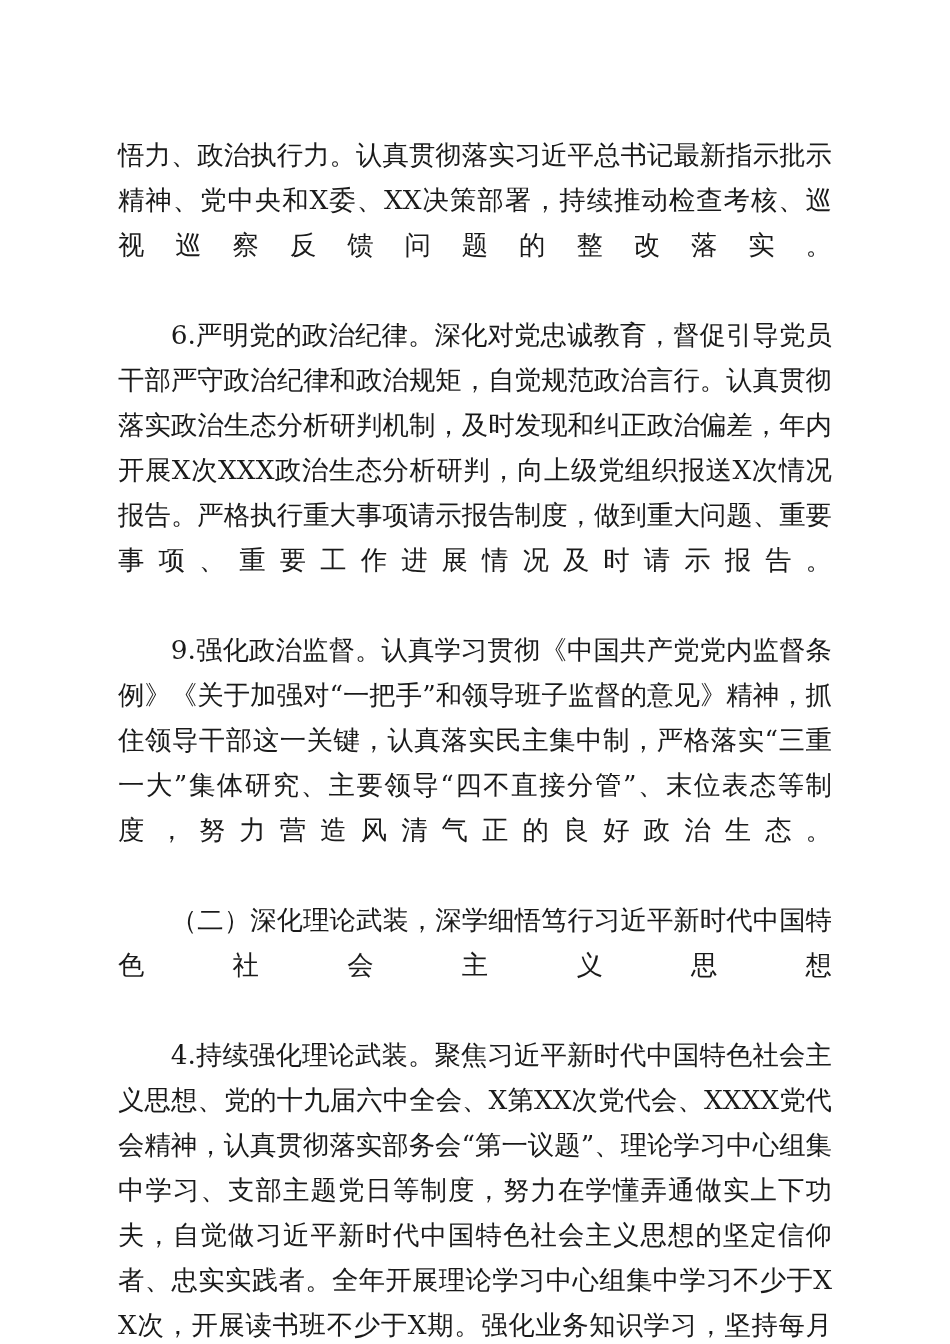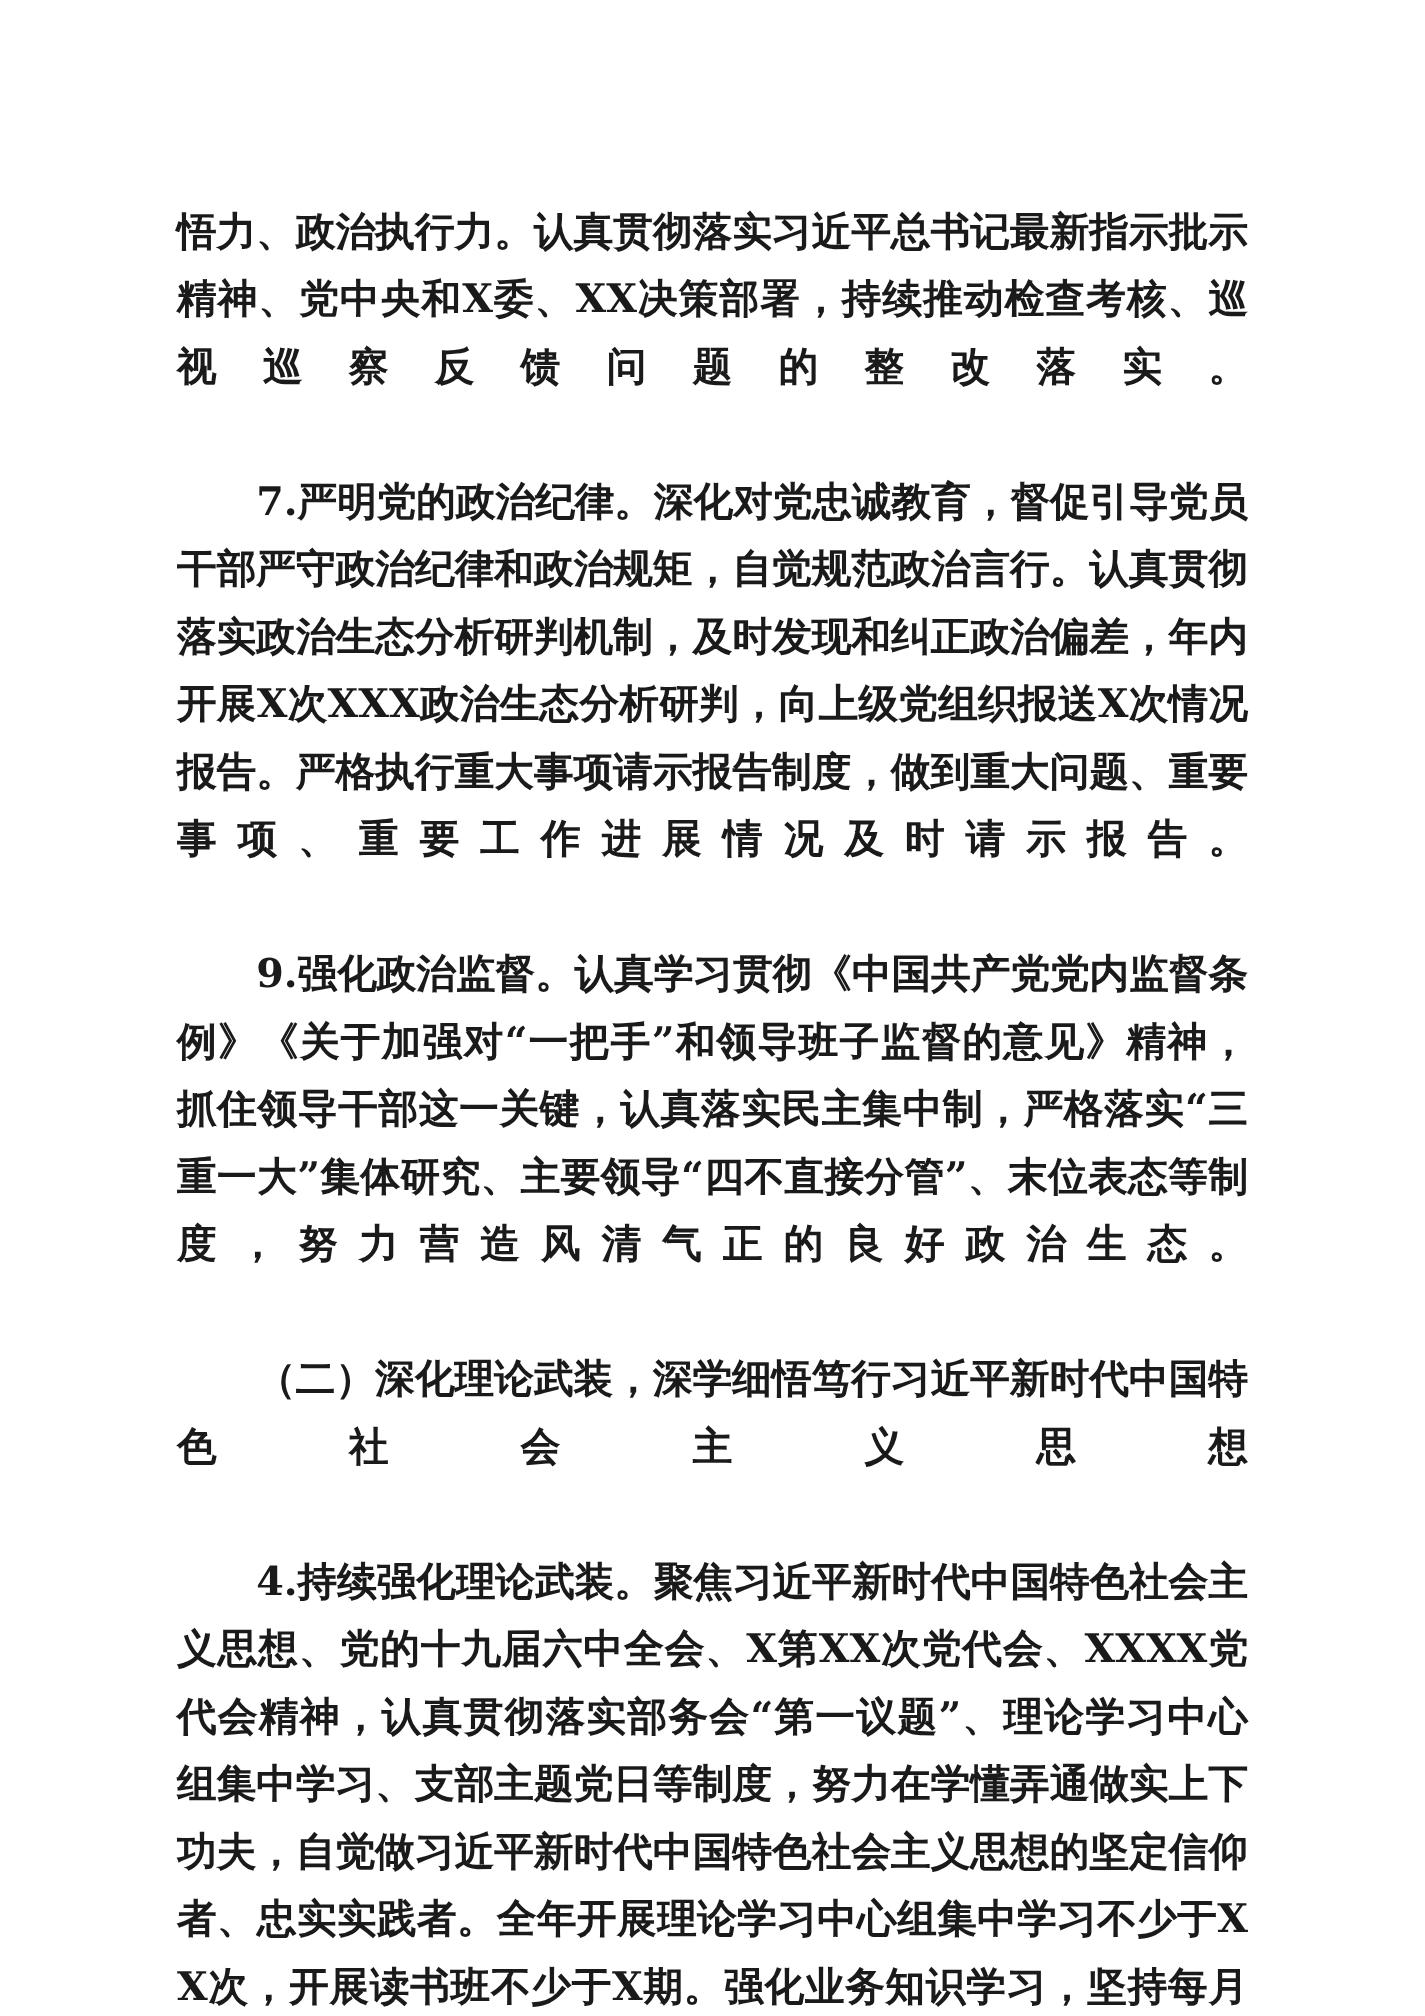--- a/index.html
+++ b/index.html
@@ -33,50 +33,49 @@
   .para {
     margin: 0;
     padding: 0;
     font-size: 26.4px;
     line-height: 45px;
     text-align: justify;
     text-justify: inter-character;
     text-indent: 52.8px;
     letter-spacing: 0;
     word-break: break-all;
-    font-weight: bold;
     -webkit-font-smoothing: antialiased;
   }
 
   
   .para.cont {
     text-indent: 0;
   }
 
   
   .para.heading {
-    font-weight: bold;
+    font-weight: normal;
   }
 
   
   .para::after {
     content: "";
     display: inline-block;
     width: 100%;
   }
 </style>
 </head>
 <body>
 
 <div id="page">
   <div id="body-column">
 
     <p class="para cont">悟力、政治执行力。认真贯彻落实习近平总书记最新指示批示精神、党中央和X委、XX决策部署，持续推动检查考核、巡视巡察反馈问题的整改落实。</p>
 
-    <p class="para">7.严明党的政治纪律。深化对党忠诚教育，督促引导党员干部严守政治纪律和政治规矩，自觉规范政治言行。认真贯彻落实政治生态分析研判机制，及时发现和纠正政治偏差，年内开展X次XXX政治生态分析研判，向上级党组织报送X次情况报告。严格执行重大事项请示报告制度，做到重大问题、重要事项、重要工作进展情况及时请示报告。</p>
+    <p class="para">6.严明党的政治纪律。深化对党忠诚教育，督促引导党员干部严守政治纪律和政治规矩，自觉规范政治言行。认真贯彻落实政治生态分析研判机制，及时发现和纠正政治偏差，年内开展X次XXX政治生态分析研判，向上级党组织报送X次情况报告。严格执行重大事项请示报告制度，做到重大问题、重要事项、重要工作进展情况及时请示报告。</p>
 
     <p class="para">9.强化政治监督。认真学习贯彻《中国共产党党内监督条例》《关于加强对“一把手”和领导班子监督的意见》精神，抓住领导干部这一关键，认真落实民主集中制，严格落实“三重一大”集体研究、主要领导“四不直接分管”、末位表态等制度，努力营造风清气正的良好政治生态。</p>
 
     <p class="para heading">（二）深化理论武装，深学细悟笃行习近平新时代中国特色社会主义思想</p>
 
     <p class="para">4.持续强化理论武装。聚焦习近平新时代中国特色社会主义思想、党的十九届六中全会、X第XX次党代会、XXXX党代会精神，认真贯彻落实部务会“第一议题”、理论学习中心组集中学习、支部主题党日等制度，努力在学懂弄通做实上下功夫，自觉做习近平新时代中国特色社会主义思想的坚定信仰者、忠实实践者。全年开展理论学习中心组集中学习不少于XX次，开展读书班不少于X期。强化业务知识学习，坚持每月一主题，</p>
 
   </div>
 </div>
 

